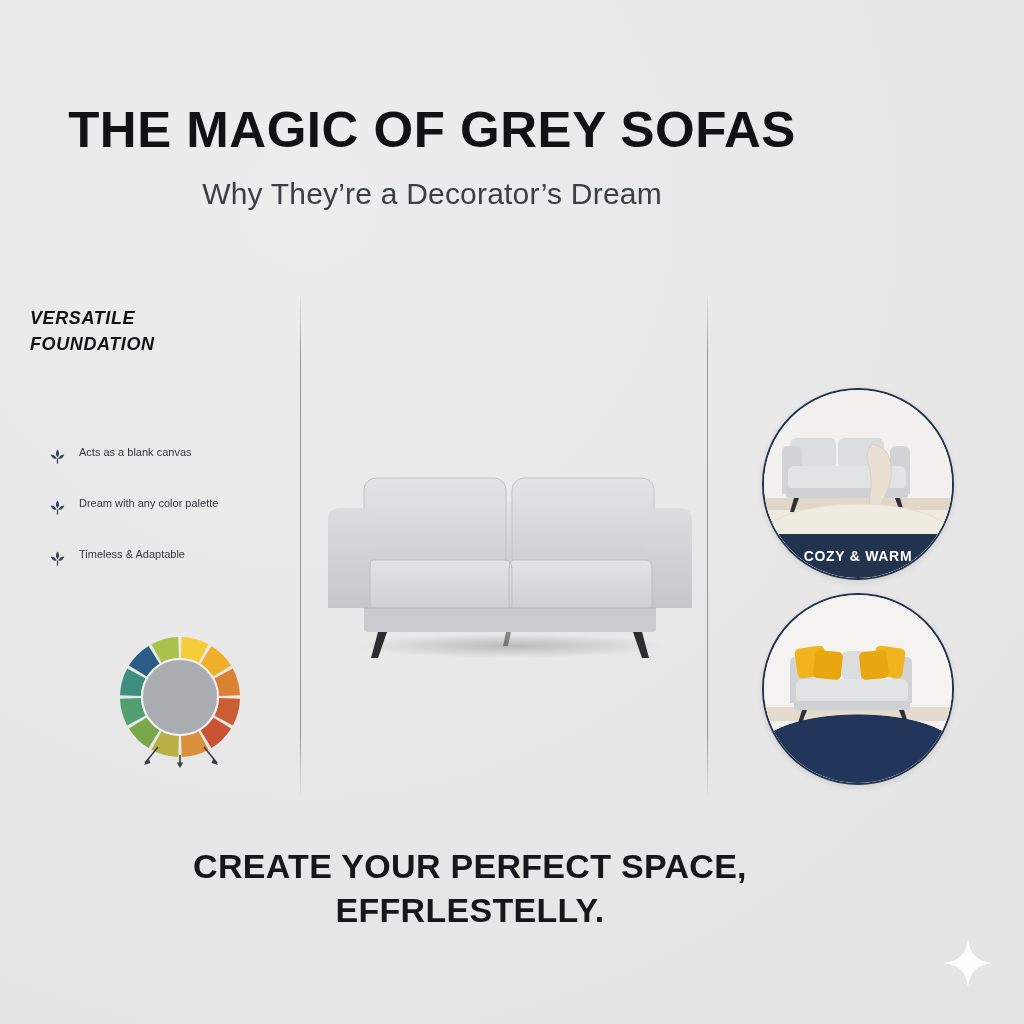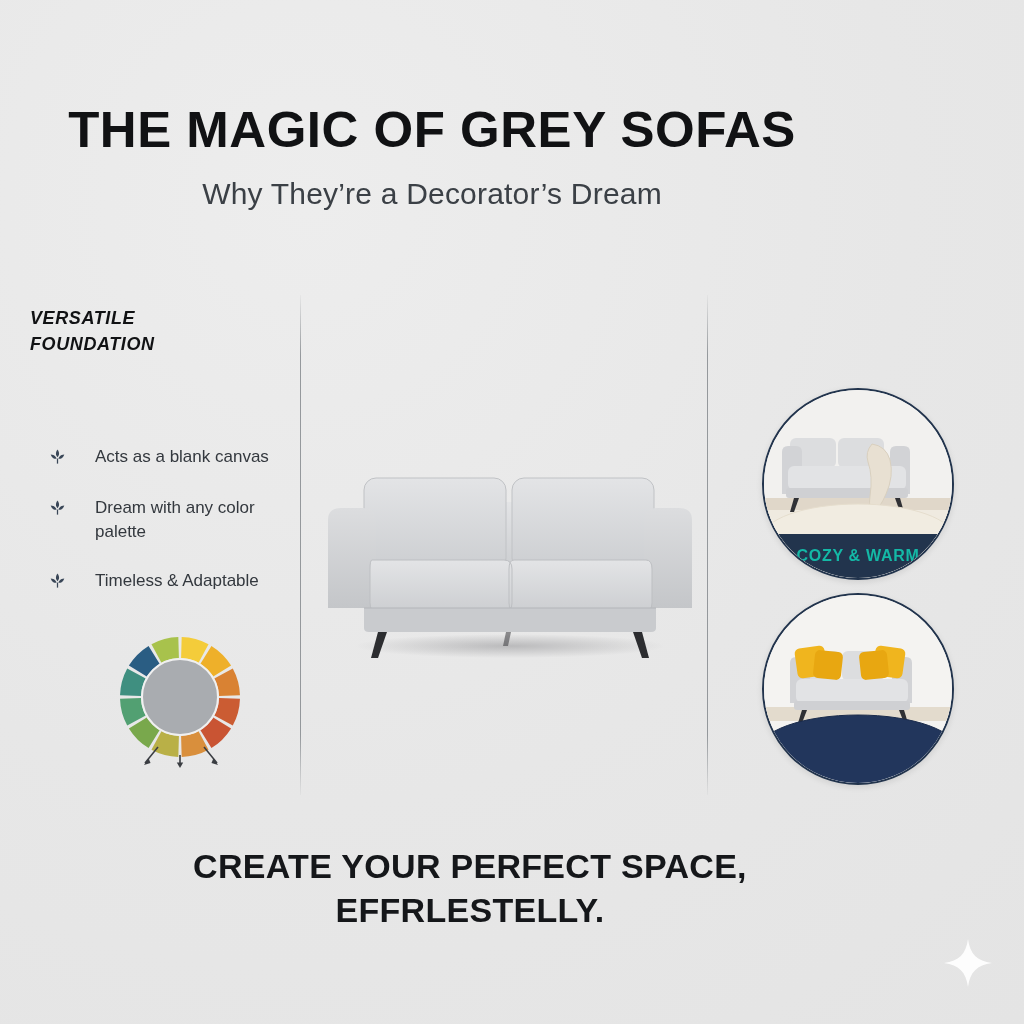--- a/index.html
+++ b/index.html
@@ -40,21 +40,21 @@
   
   .col-left { position: absolute; left: 30px; top: 305px; width: 262px; }
   .col-head {
     text-align: left; font-size: 18px; font-weight: 700;
     color: #111214; letter-spacing: 0.6px; line-height: 1.45; font-style: italic;
   }
   .bullets { margin-top: 88px; padding-left: 18px; }
   .bullet { display: flex; align-items: flex-start; gap: 12px; margin-bottom: 26px; }
   .leaf-icon { flex: 0 0 auto; margin-top: 2px; }
   .bullet-text {
-    font-size: 17px; color: #33383e; line-height: 1.38; max-width: 180px; margin-left: 16px;
+    font-size: 11px; color: #33383e; line-height: 1.38; max-width: 180px;
   }
 
   
   .wheel-wrap { position: absolute; left: 88px; top: 330px; width: 170px; height: 175px; }
 
   
   .sofa-stage {
     position: absolute; left: 320px; top: 450px; width: 380px; height: 230px;
   }
 
@@ -64,23 +64,23 @@
     position: absolute; left: 762px; width: 192px; height: 192px;
     border-radius: 50%; overflow: hidden;
     border: 2px solid #22344d;
     background: #f2f2f2;
     box-shadow: 0 2px 6px rgba(0,0,0,0.10);
   }
   .circle-card.one { top: 388px; }
   .circle-card.two { top: 593px; }
   .card-caption {
     position: absolute; left: 0; bottom: 0; width: 100%; height: 44px;
-    background: #22344d; color: #14b8a6;
+    background: #22344d; color: #ffffff;
     display: flex; align-items: center; justify-content: center;
-    font-size: 16px; font-weight: 700; letter-spacing: 0.7px; text-align: center;
+    font-size: 14px; font-weight: 700; letter-spacing: 0.7px; text-align: center;
   }
   .scene { position: absolute; inset: 0; }
 
   
   .footer {
     position: absolute; left: 0; top: 845px; width: 940px; text-align: center;
     font-size: 34px; font-weight: 700; color: #15171a;
     line-height: 1.28; letter-spacing: 0.3px;
   }
 

